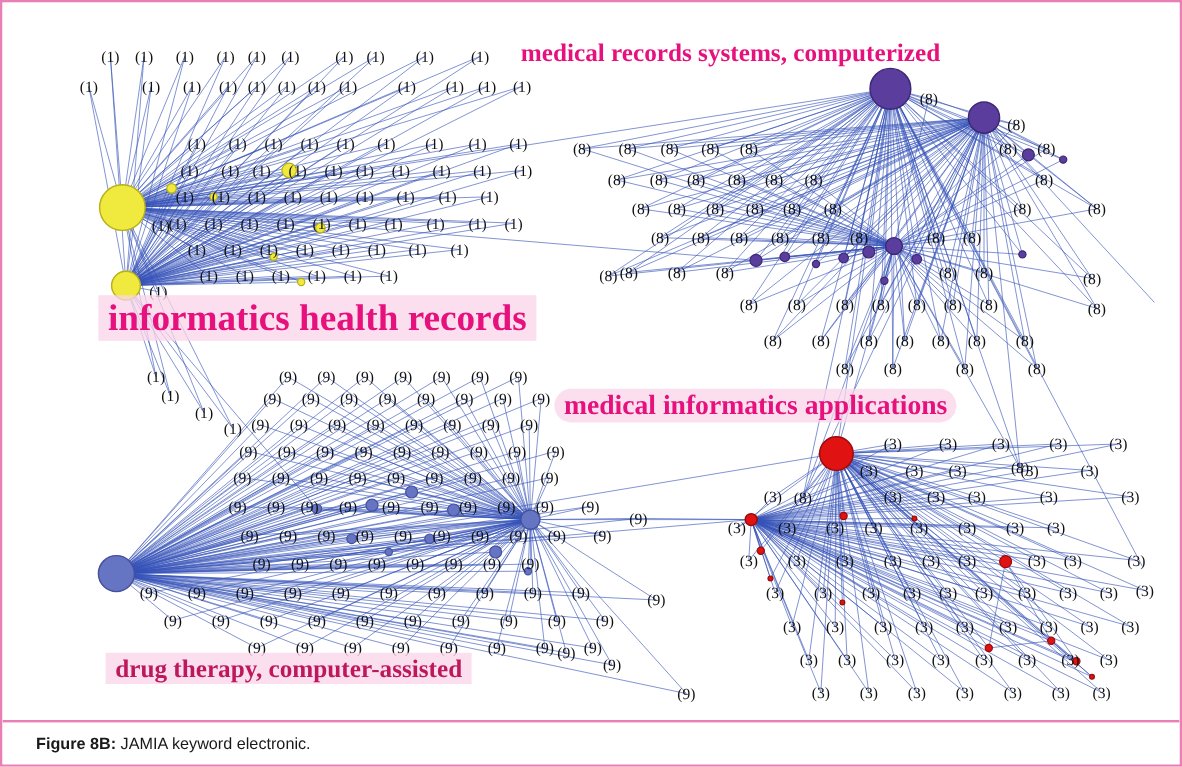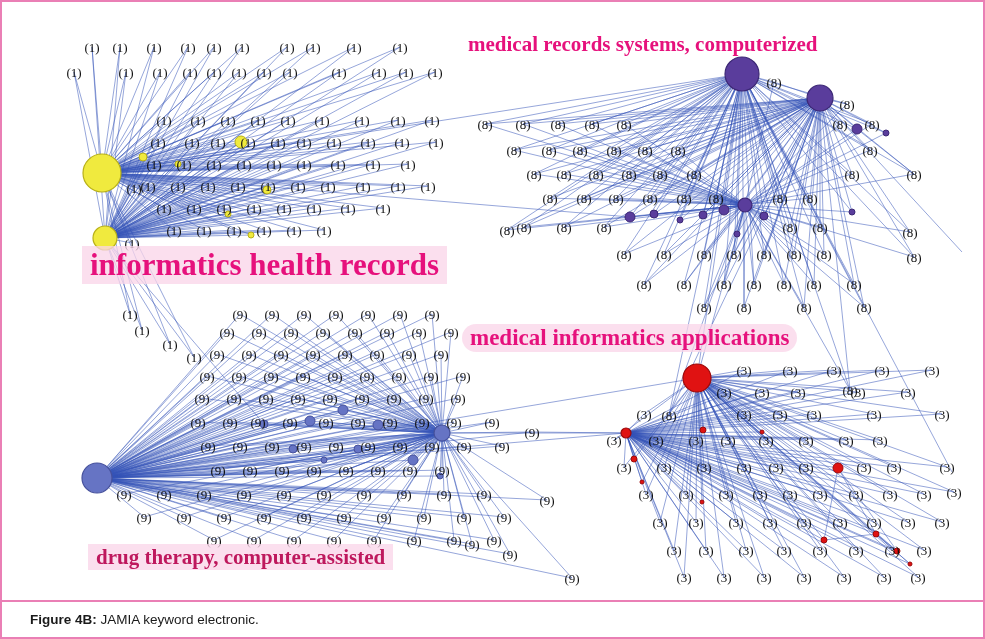--- a/index.html
+++ b/index.html
@@ -1169,21 +1169,21 @@
           <text x="922" y="552.5">(3)</text>
           <text x="682" y="579.5">(3)</text>
           <text x="722" y="579.5">(3)</text>
           <text x="762" y="579.5">(3)</text>
           <text x="802" y="579.5">(3)</text>
           <text x="842" y="579.5">(3)</text>
           <text x="882" y="579.5">(3)</text>
           <text x="916" y="579.5">(3)</text>
         </g>
       </svg>
-    <div class="kw kw-mrs" id="kw-mrs" style="color: rgb(230, 17, 124); margin-left: 34px;">medical records systems, computerized</div>
+    <div class="kw kw-mrs" id="kw-mrs" style="color: rgb(230, 17, 124);">medical records systems, computerized</div>
     <div class="kw kw-ehr kw-bg" id="kw-ehr" style="color: rgb(230, 17, 124); background: rgba(250, 213, 232, 0.753);">informatics health records</div>
     <div class="kw kw-mia kw-bg" id="kw-mia" style="color: rgb(230, 17, 124); background: rgba(250, 213, 232, 0.753);">medical informatics applications</div>
     <div class="kw kw-dt kw-bg" id="kw-dt" style="color: #be185d; background: rgba(250, 213, 232, 0.753);">drug therapy, computer-assisted</div>
   </div>
   <div class="caption">
-    <b>Figure 4B:</b><span> JAMIA keyword electronic.</span>
+    <b>Figure 8B:</b><span> JAMIA keyword electronic.</span>
   </div>
 </div>
 
 </body></html>

